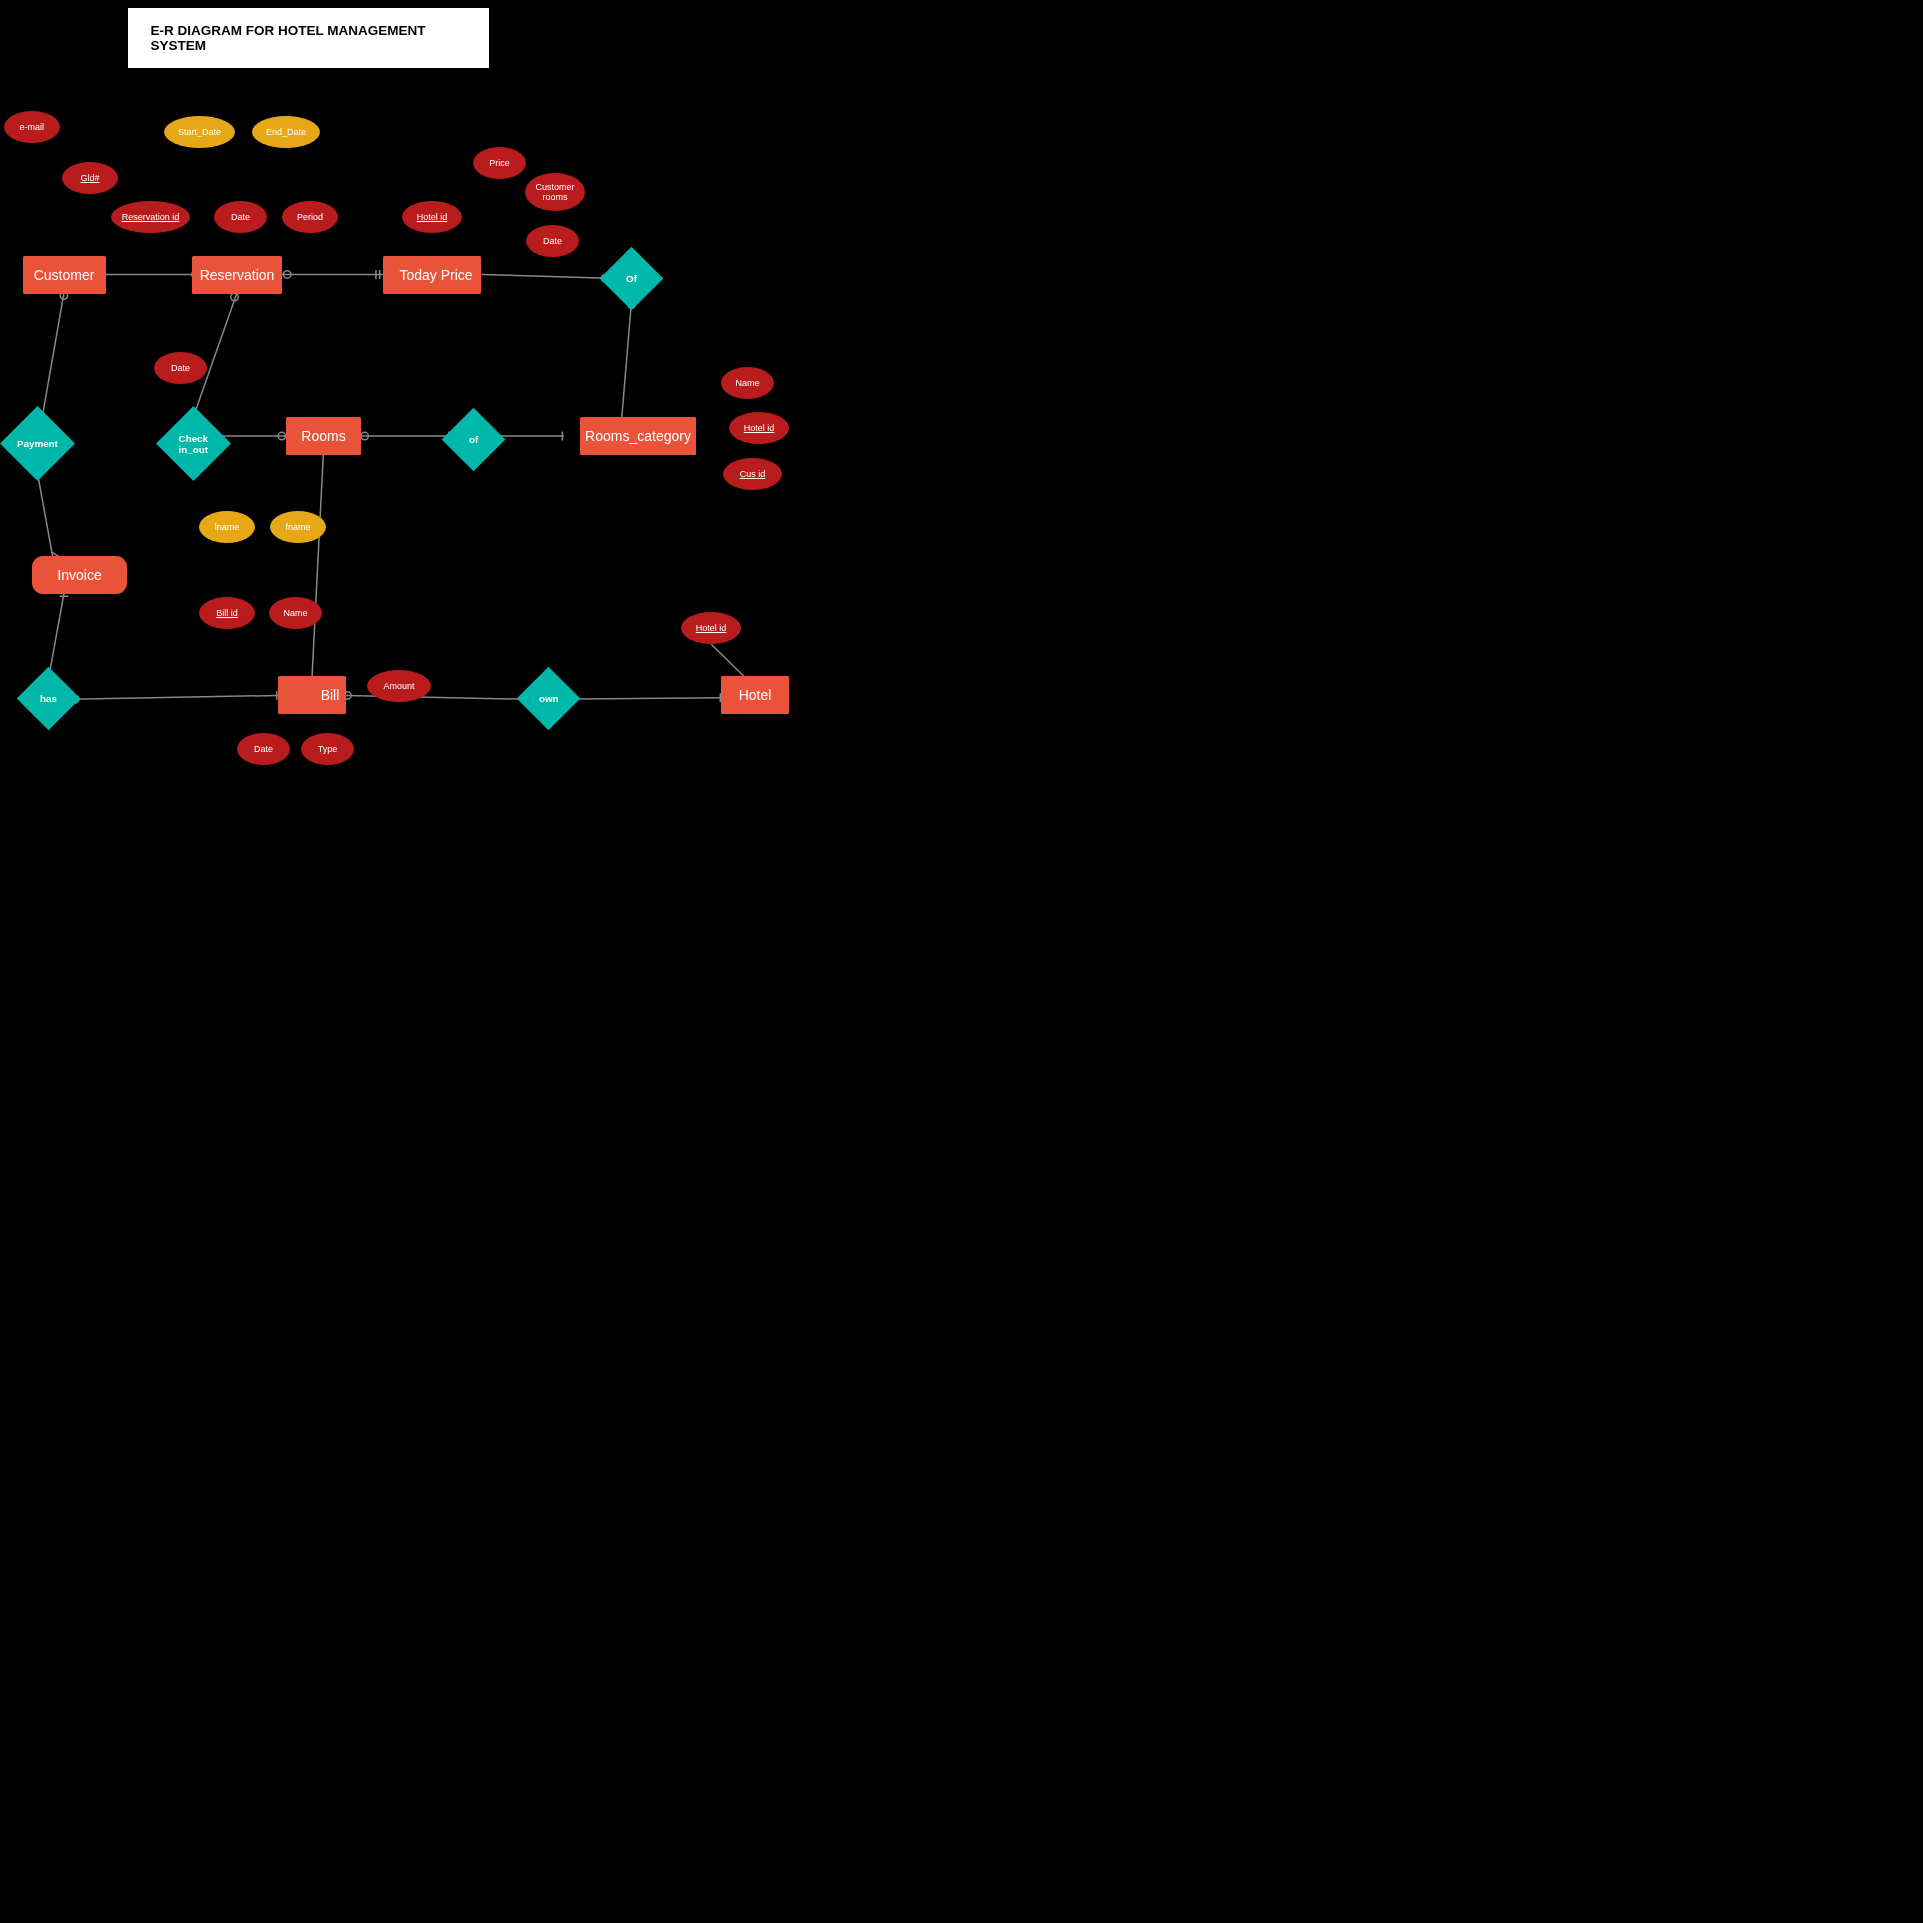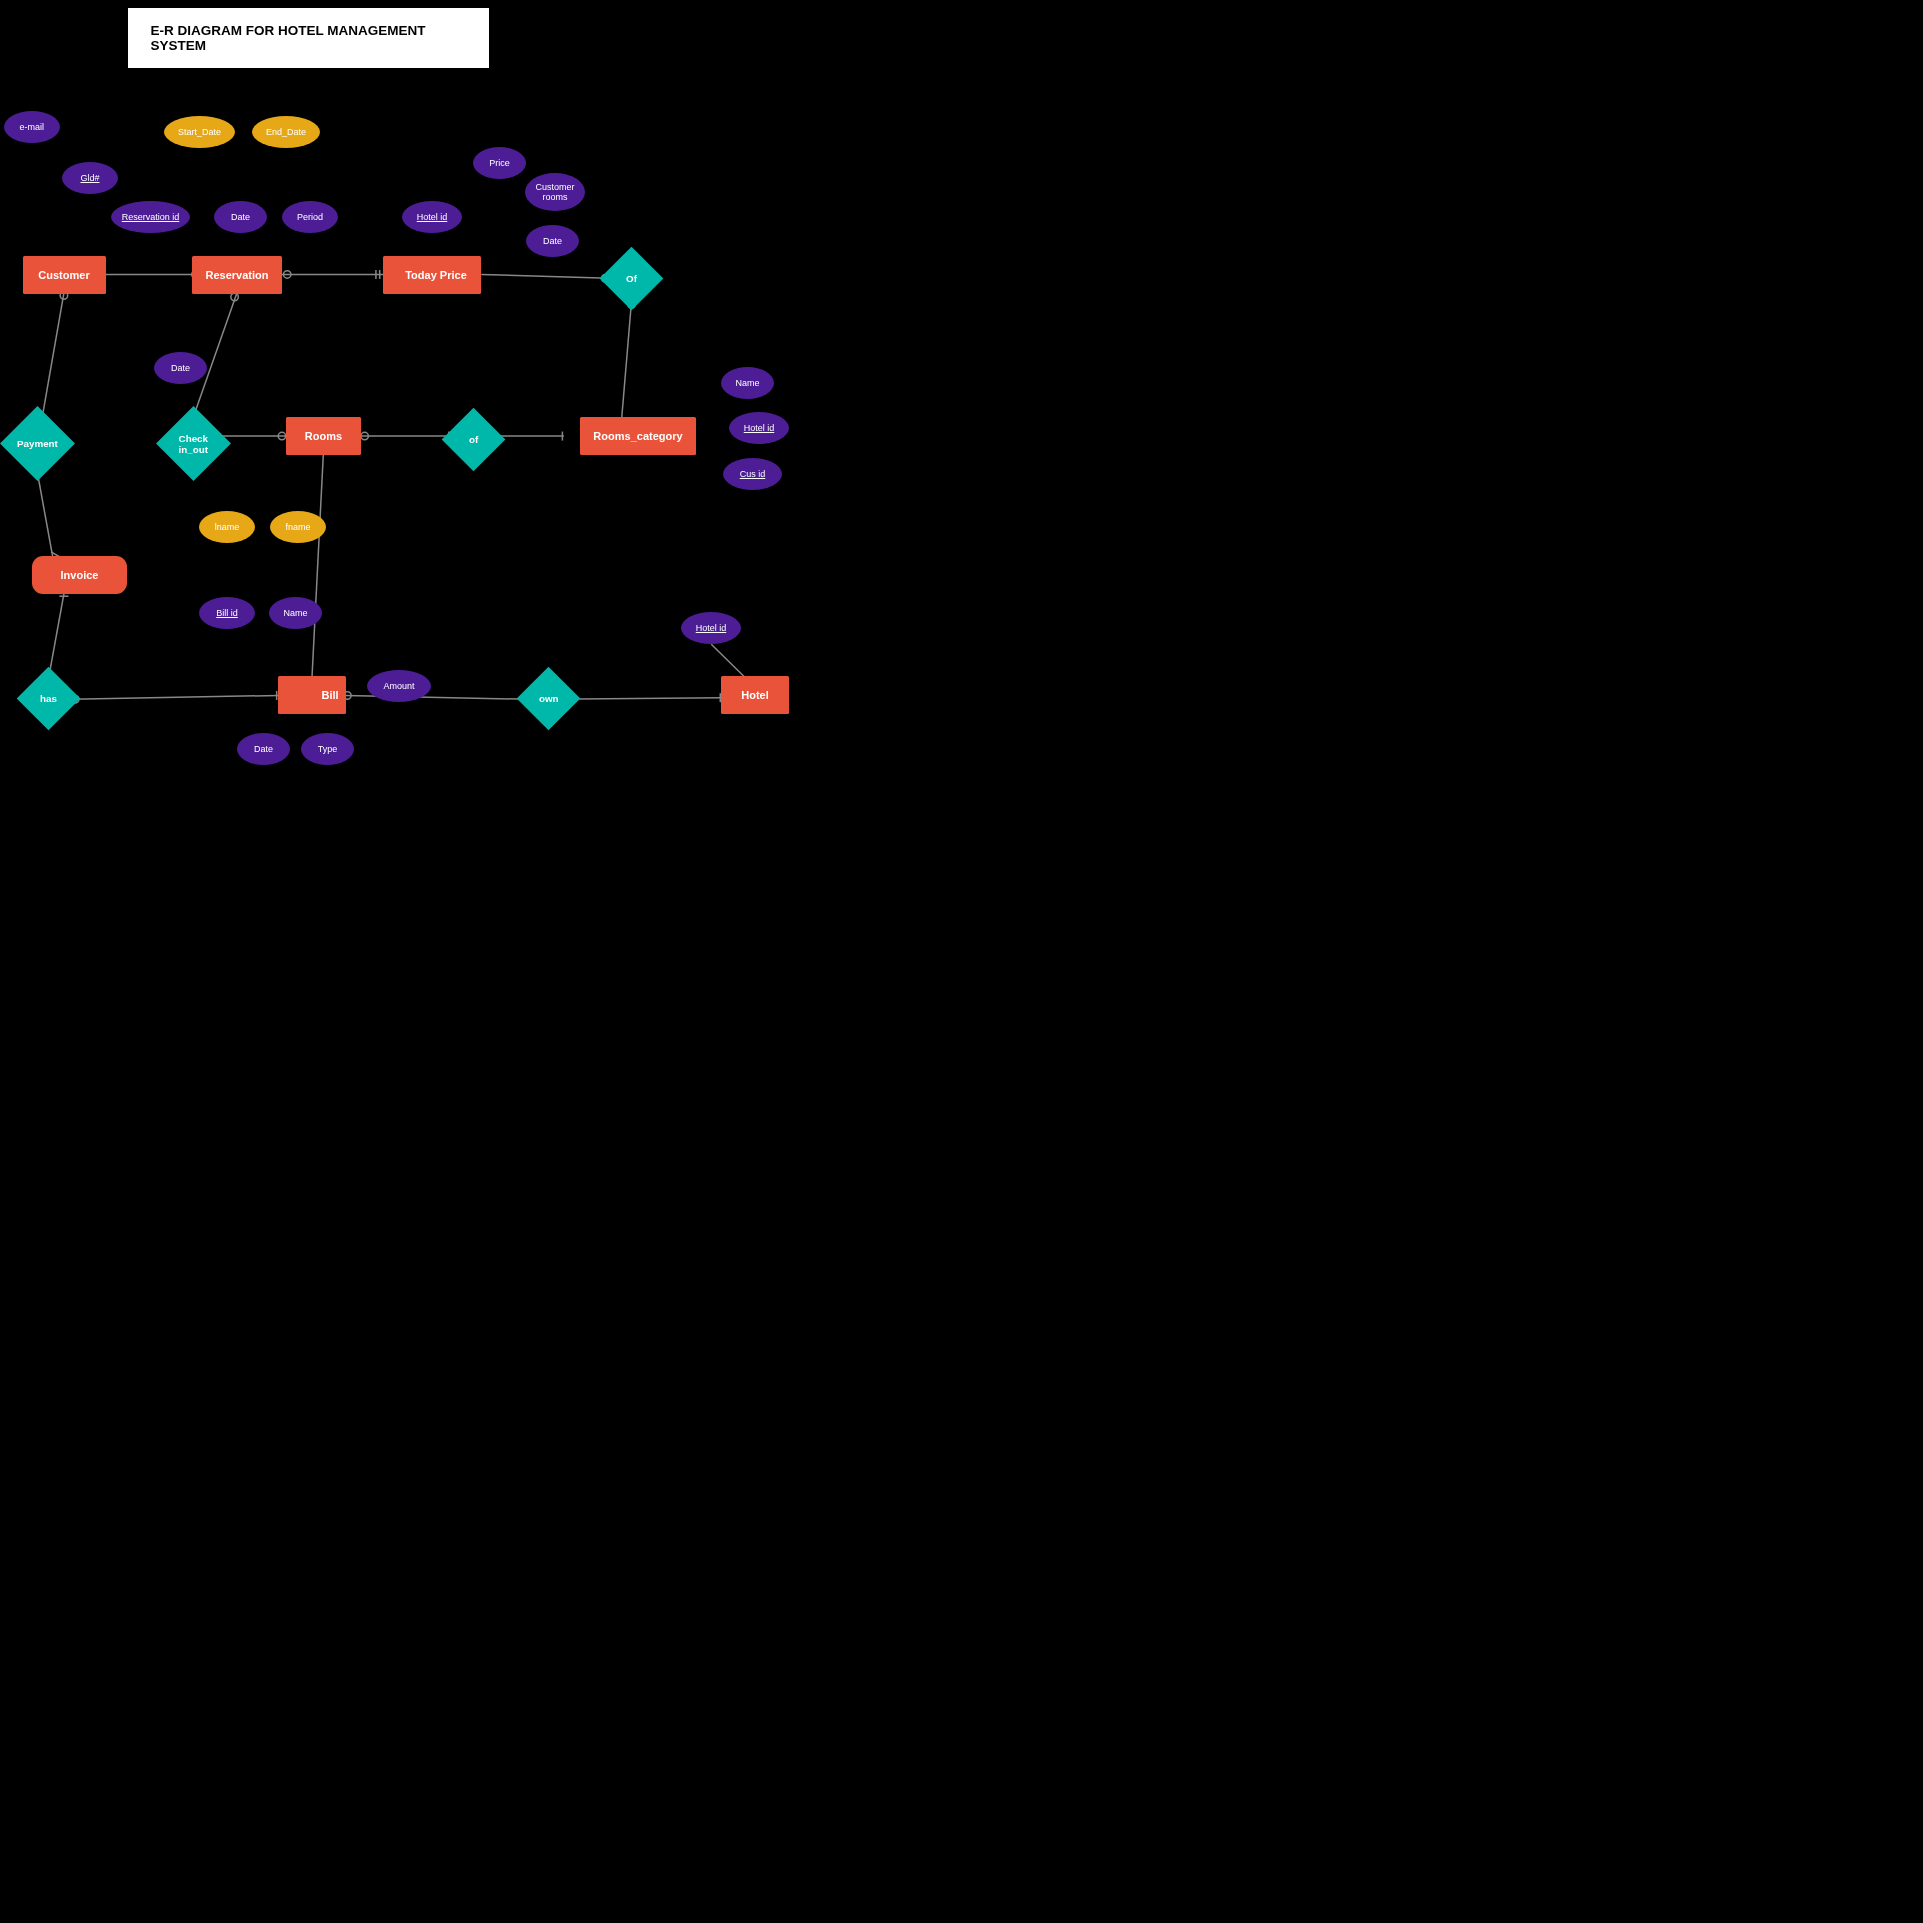--- a/index.html
+++ b/index.html
@@ -27,33 +27,33 @@
       font-size: 13.5px;
       font-weight: bold;
       color: #000;
       z-index: 10;
     }
     
     .entity {
       position: absolute;
       background: #e8533a;
       color: white;
-      font-weight: bold;
-      font-size: 11px;
+      font-weight: normal;
+      font-size: 14px;
       display: flex;
       align-items: center;
       justify-content: center;
       text-align: center;
       border-radius: 1.5px;
       z-index: 5;
     }
     
     .attr {
       position: absolute;
-      background: #4c1d95;
+      background: #b91c1c;
       color: white;
       font-size: 9px;
       display: flex;
       align-items: center;
       justify-content: center;
       text-align: center;
       border-radius: 50%;
       z-index: 5;
     }
     .attr.gold {

